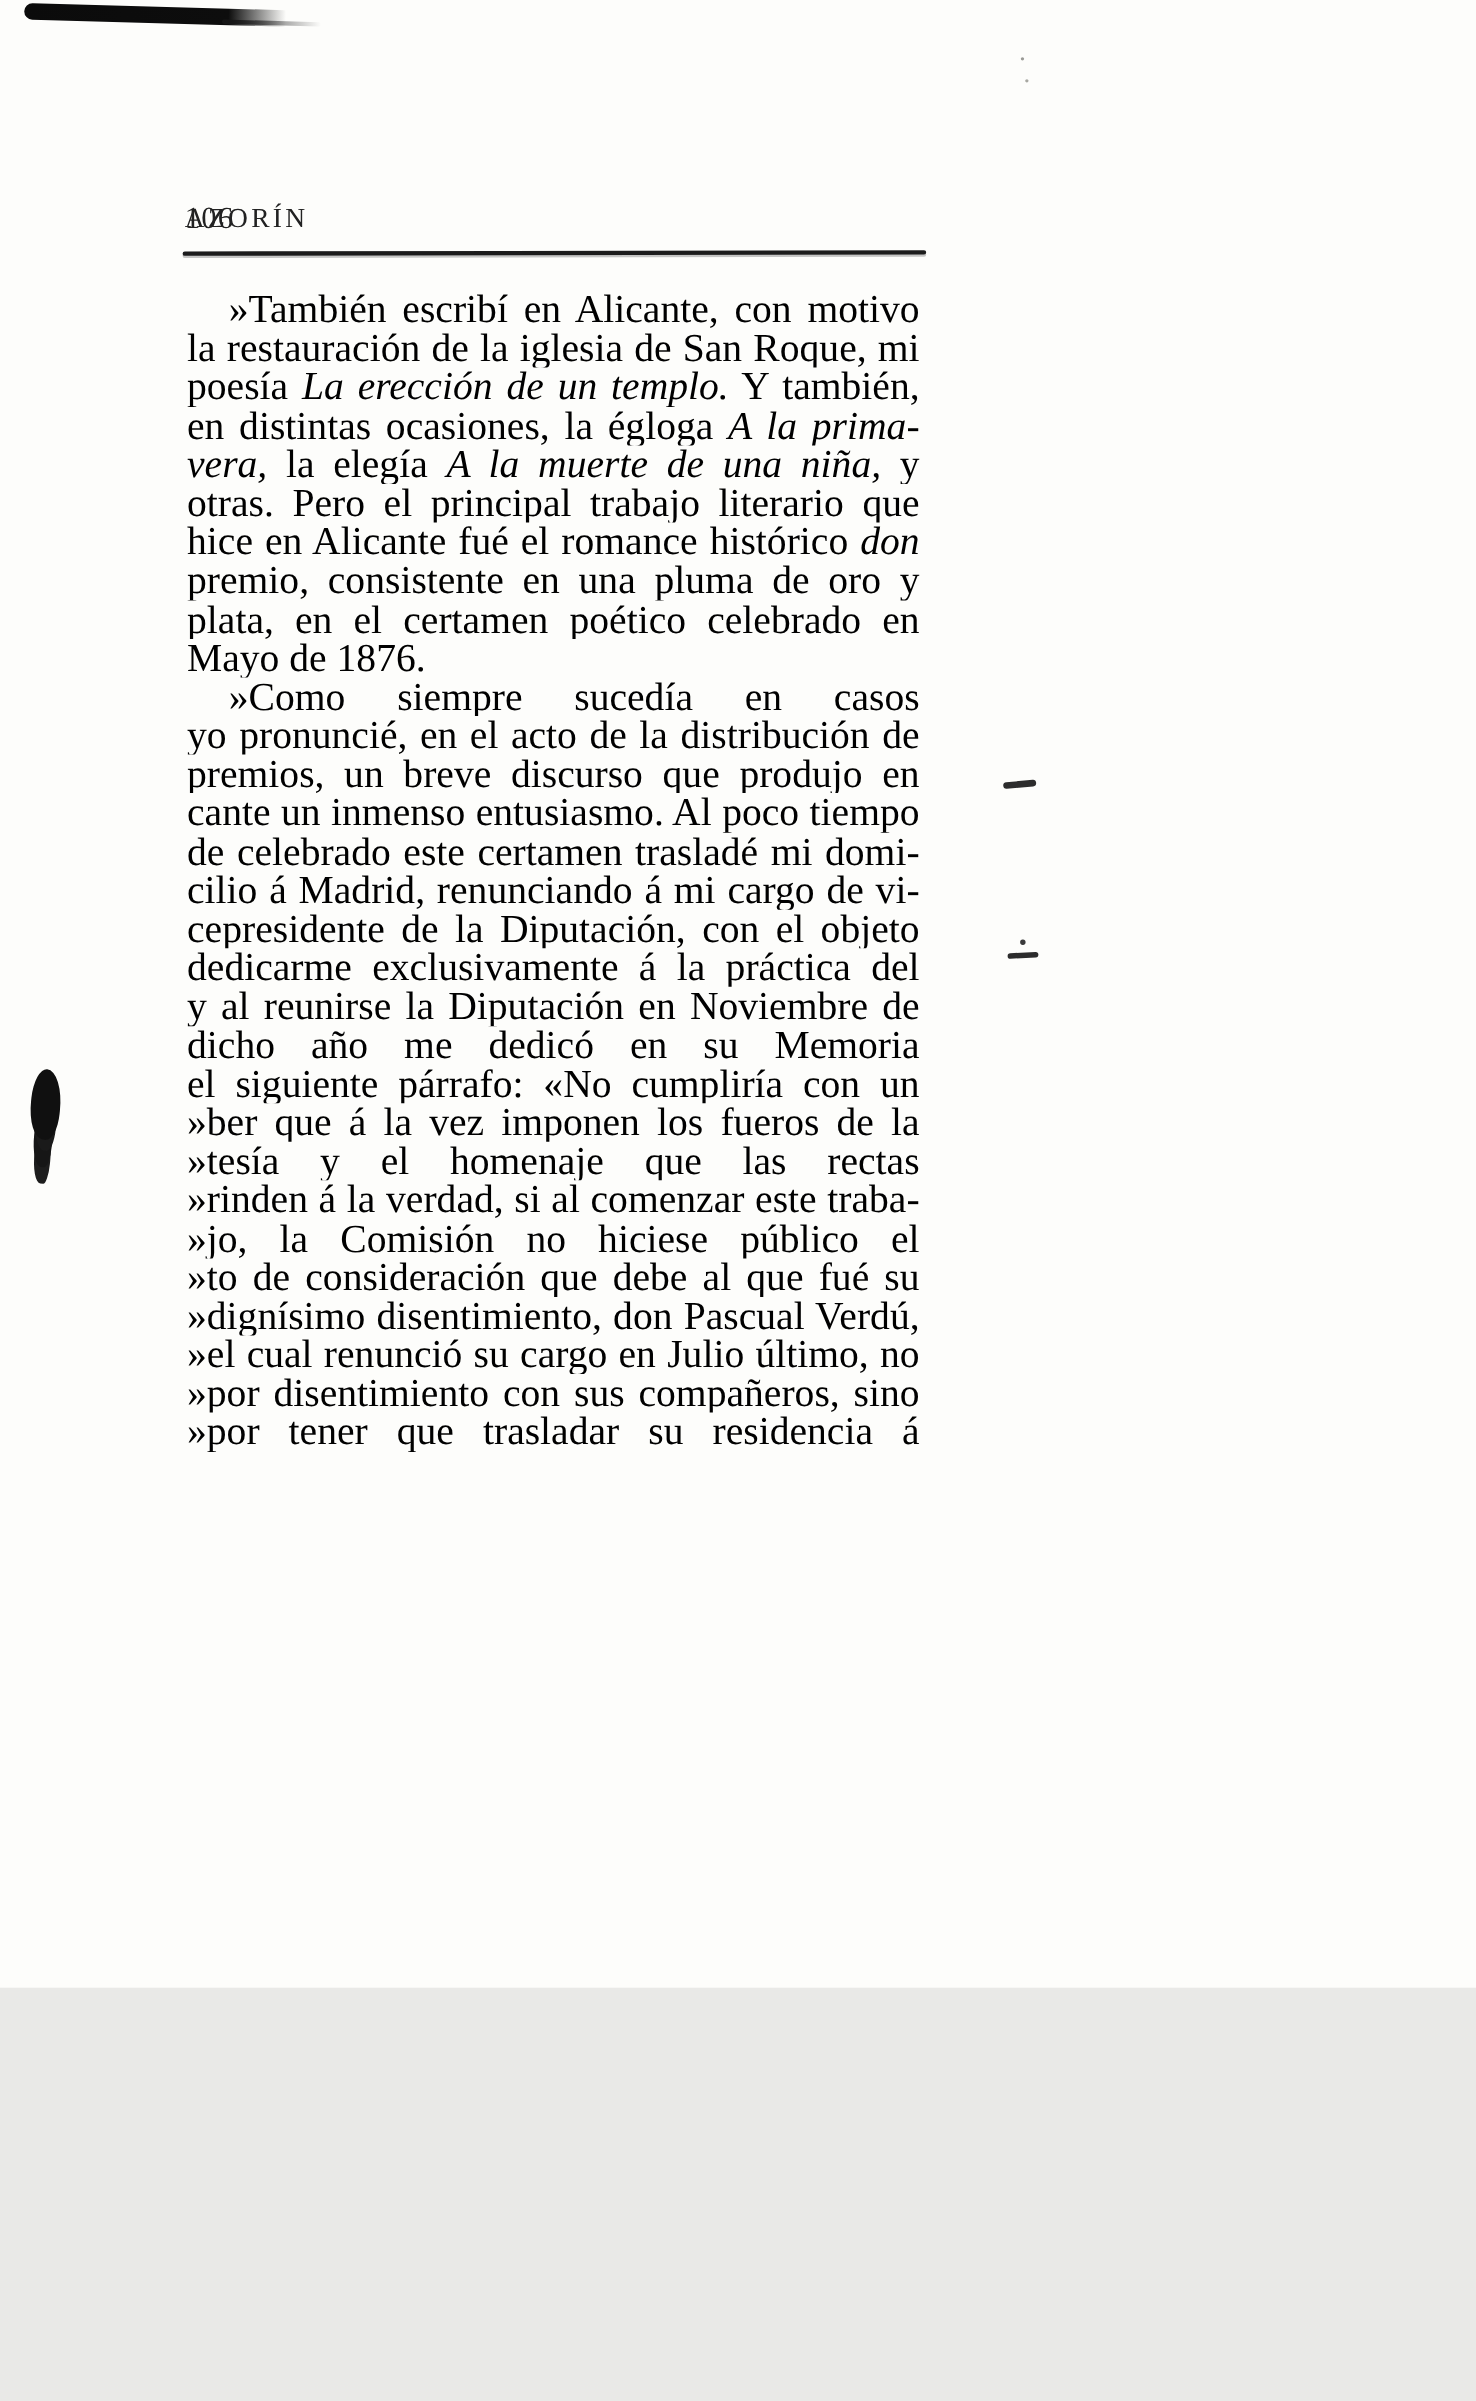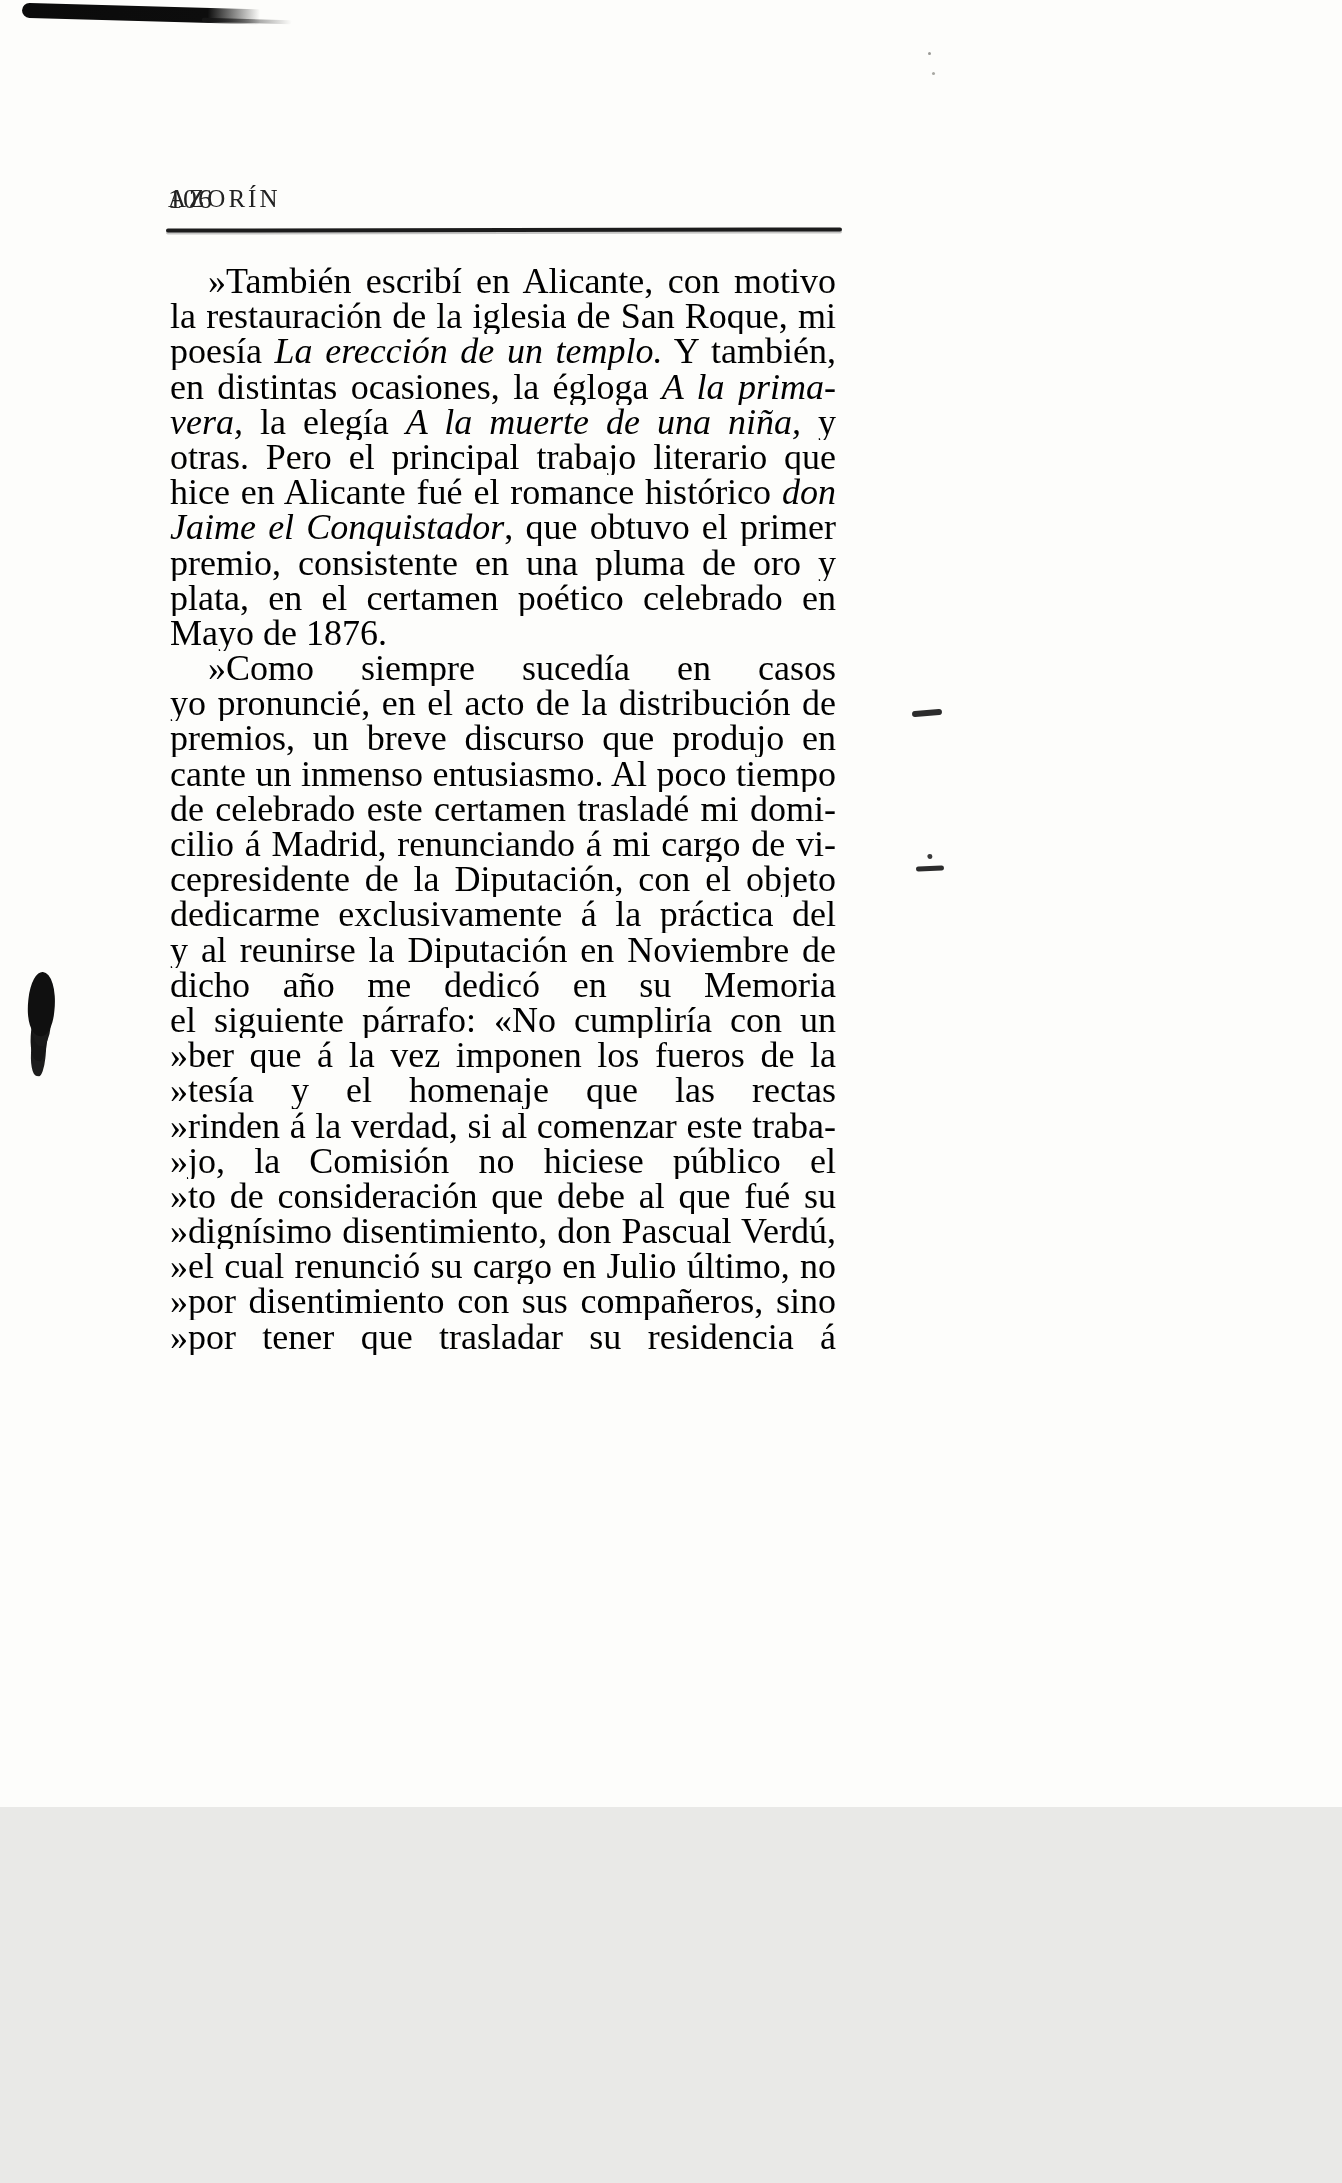--- a/index.html
+++ b/index.html
@@ -120,21 +120,20 @@
   <div class="header-rule"></div>
 
   <main class="text-block" id="text-block">
       <div class="line indent"><span>»También escribí en Alicante, con motivo de</span></div>
       <div class="line"><span>la restauración de la iglesia de San Roque, mi</span></div>
       <div class="line"><span>poesía </span><span class="italic">La erección de un templo.</span><span> Y también,</span></div>
       <div class="line"><span>en distintas ocasiones, la égloga </span><span class="italic">A la prima-</span></div>
       <div class="line"><span class="italic">vera,</span><span> la elegía </span><span class="italic">A la muerte de una niña,</span><span> y</span></div>
       <div class="line"><span>otras. Pero el principal trabajo literario que</span></div>
       <div class="line"><span>hice en Alicante fué el romance histórico </span><span class="italic">don</span></div>
-      <div class="line"><span class="italic">Jaime el Conquistador</span><span>, que obtuvo el primer</span></div>
       <div class="line"><span>premio, consistente en una pluma de oro y</span></div>
       <div class="line"><span>plata, en el certamen poético celebrado en</span></div>
       <div class="line last"><span>Mayo de 1876.</span></div>
       <div class="line indent"><span>»Como siempre sucedía en casos semejantes,</span></div>
       <div class="line"><span>yo pronuncié, en el acto de la distribución de</span></div>
       <div class="line"><span>premios, un breve discurso que produjo en Ali-</span></div>
       <div class="line"><span>cante un inmenso entusiasmo. Al poco tiempo</span></div>
       <div class="line"><span>de celebrado este certamen trasladé mi domi-</span></div>
       <div class="line"><span>cilio á Madrid, renunciando á mi cargo de vi-</span></div>
       <div class="line"><span>cepresidente de la Diputación, con el objeto de</span></div>

